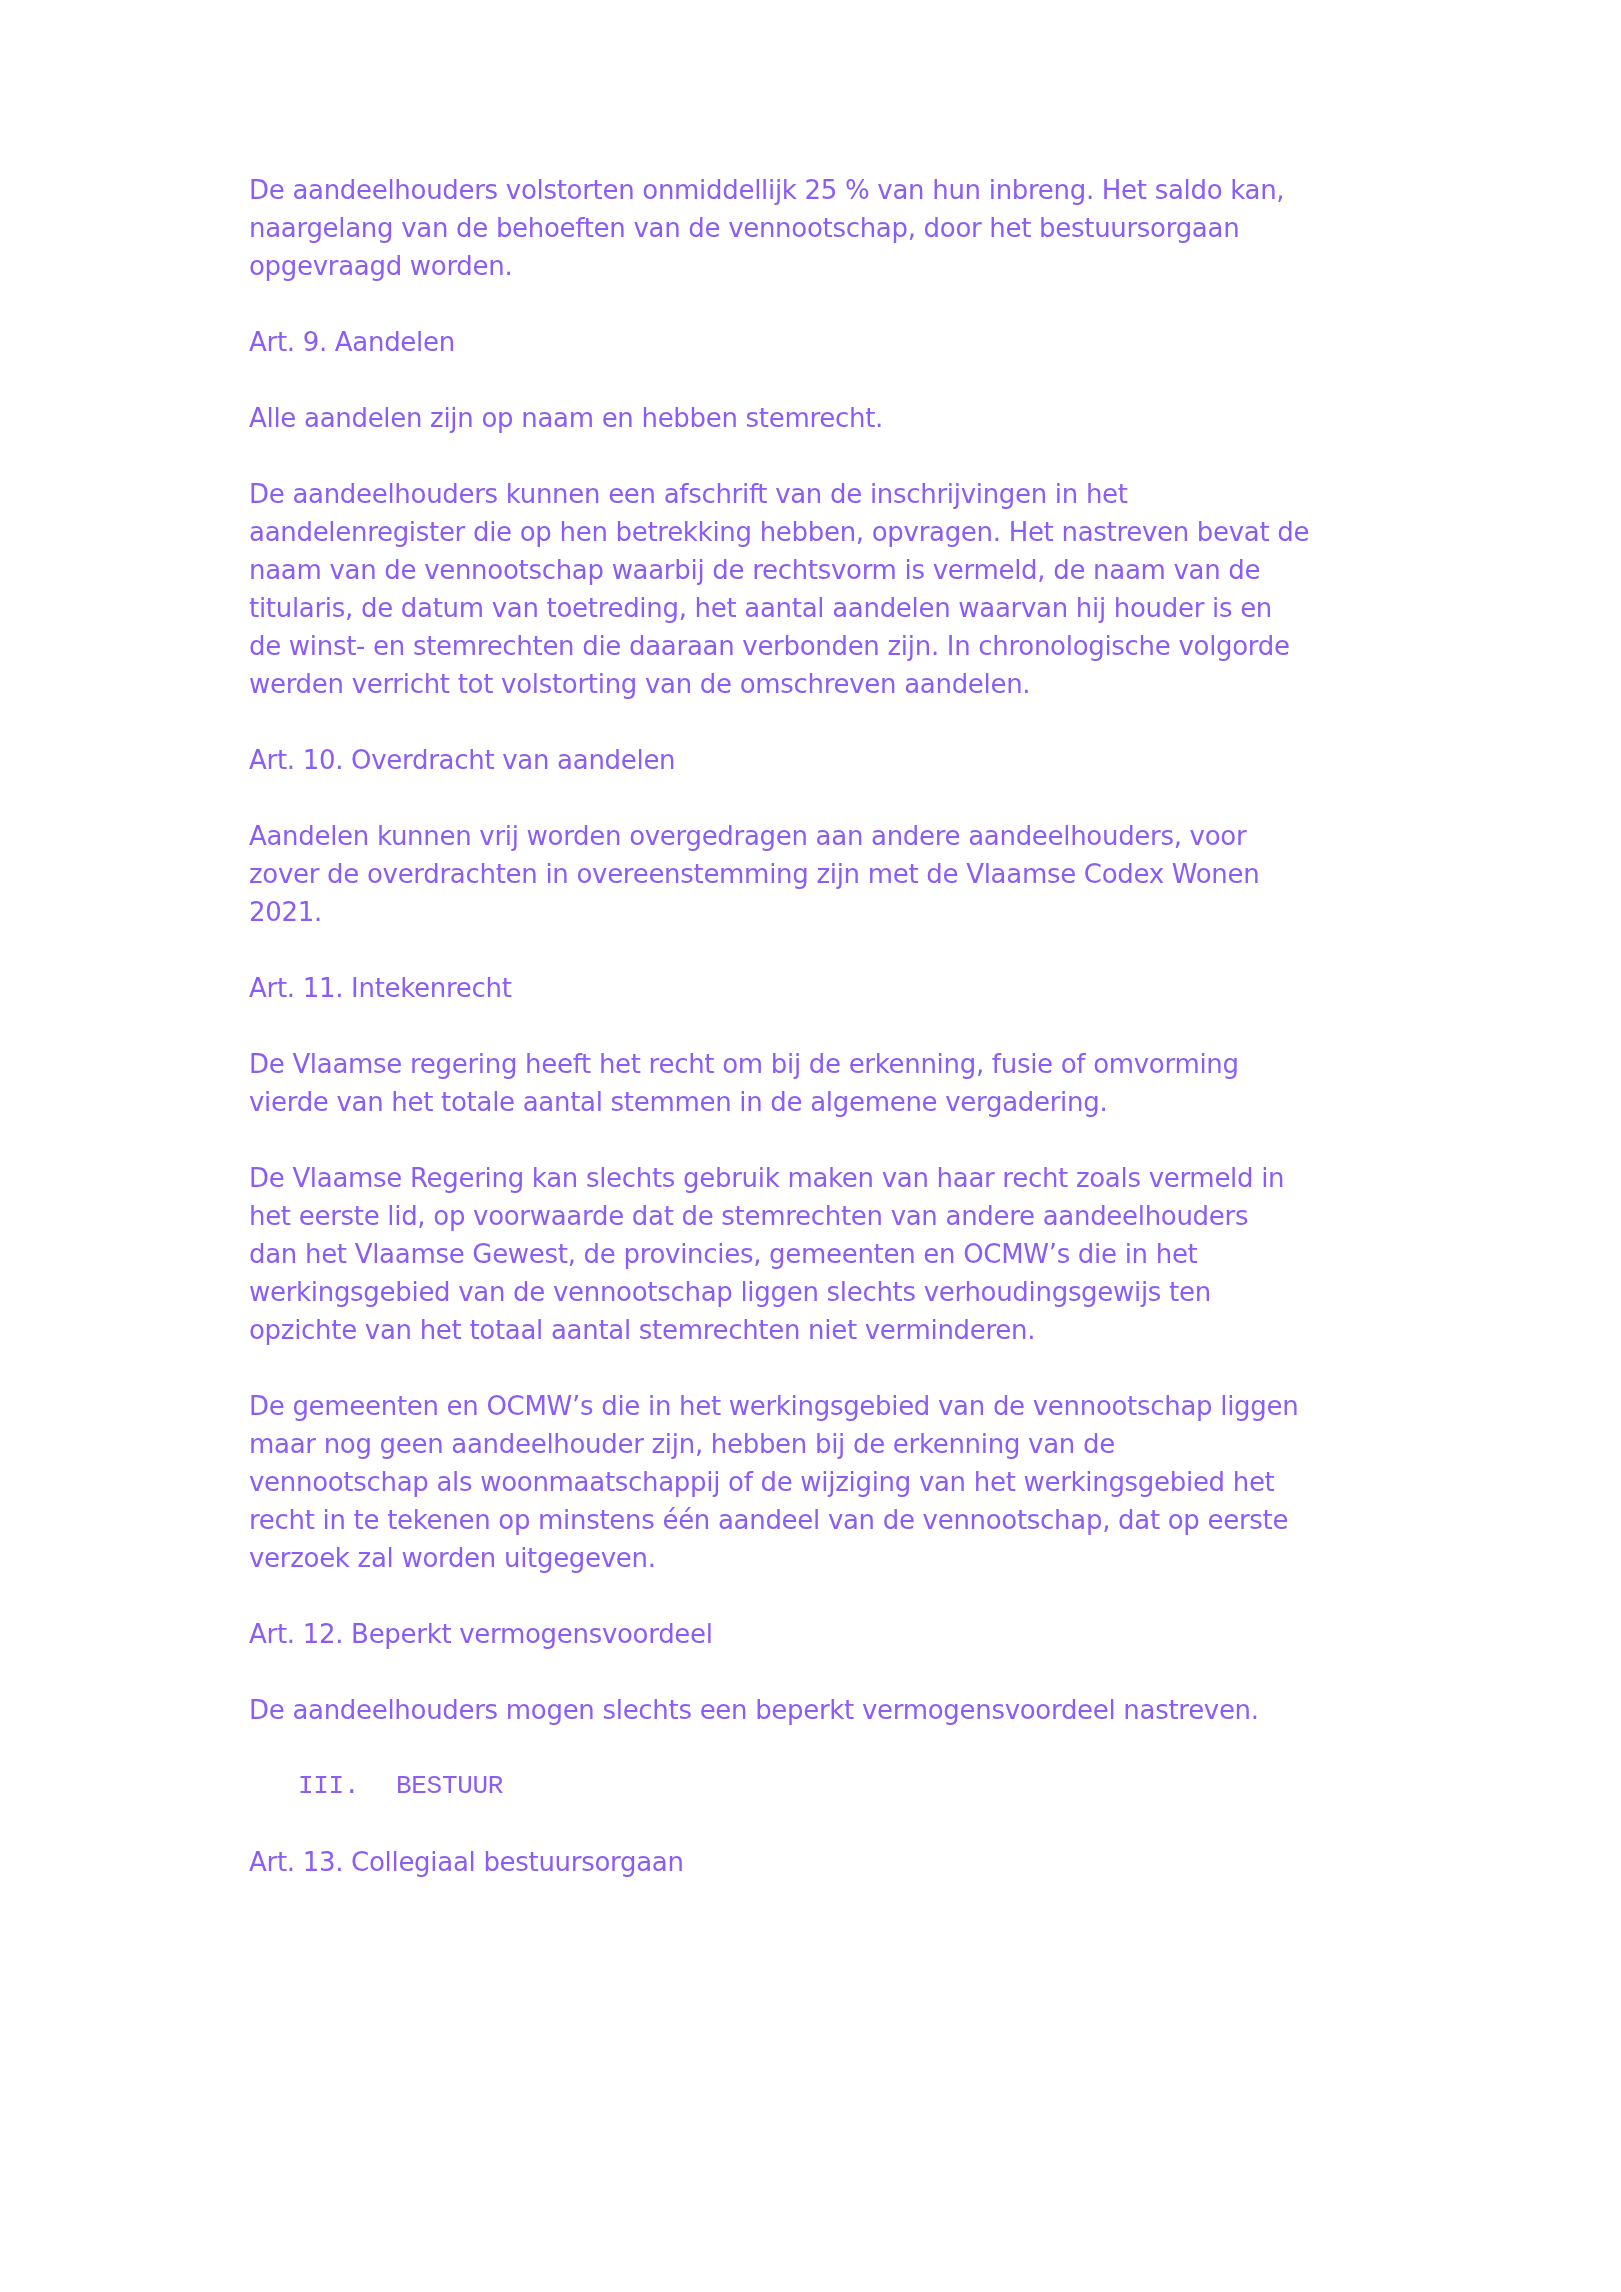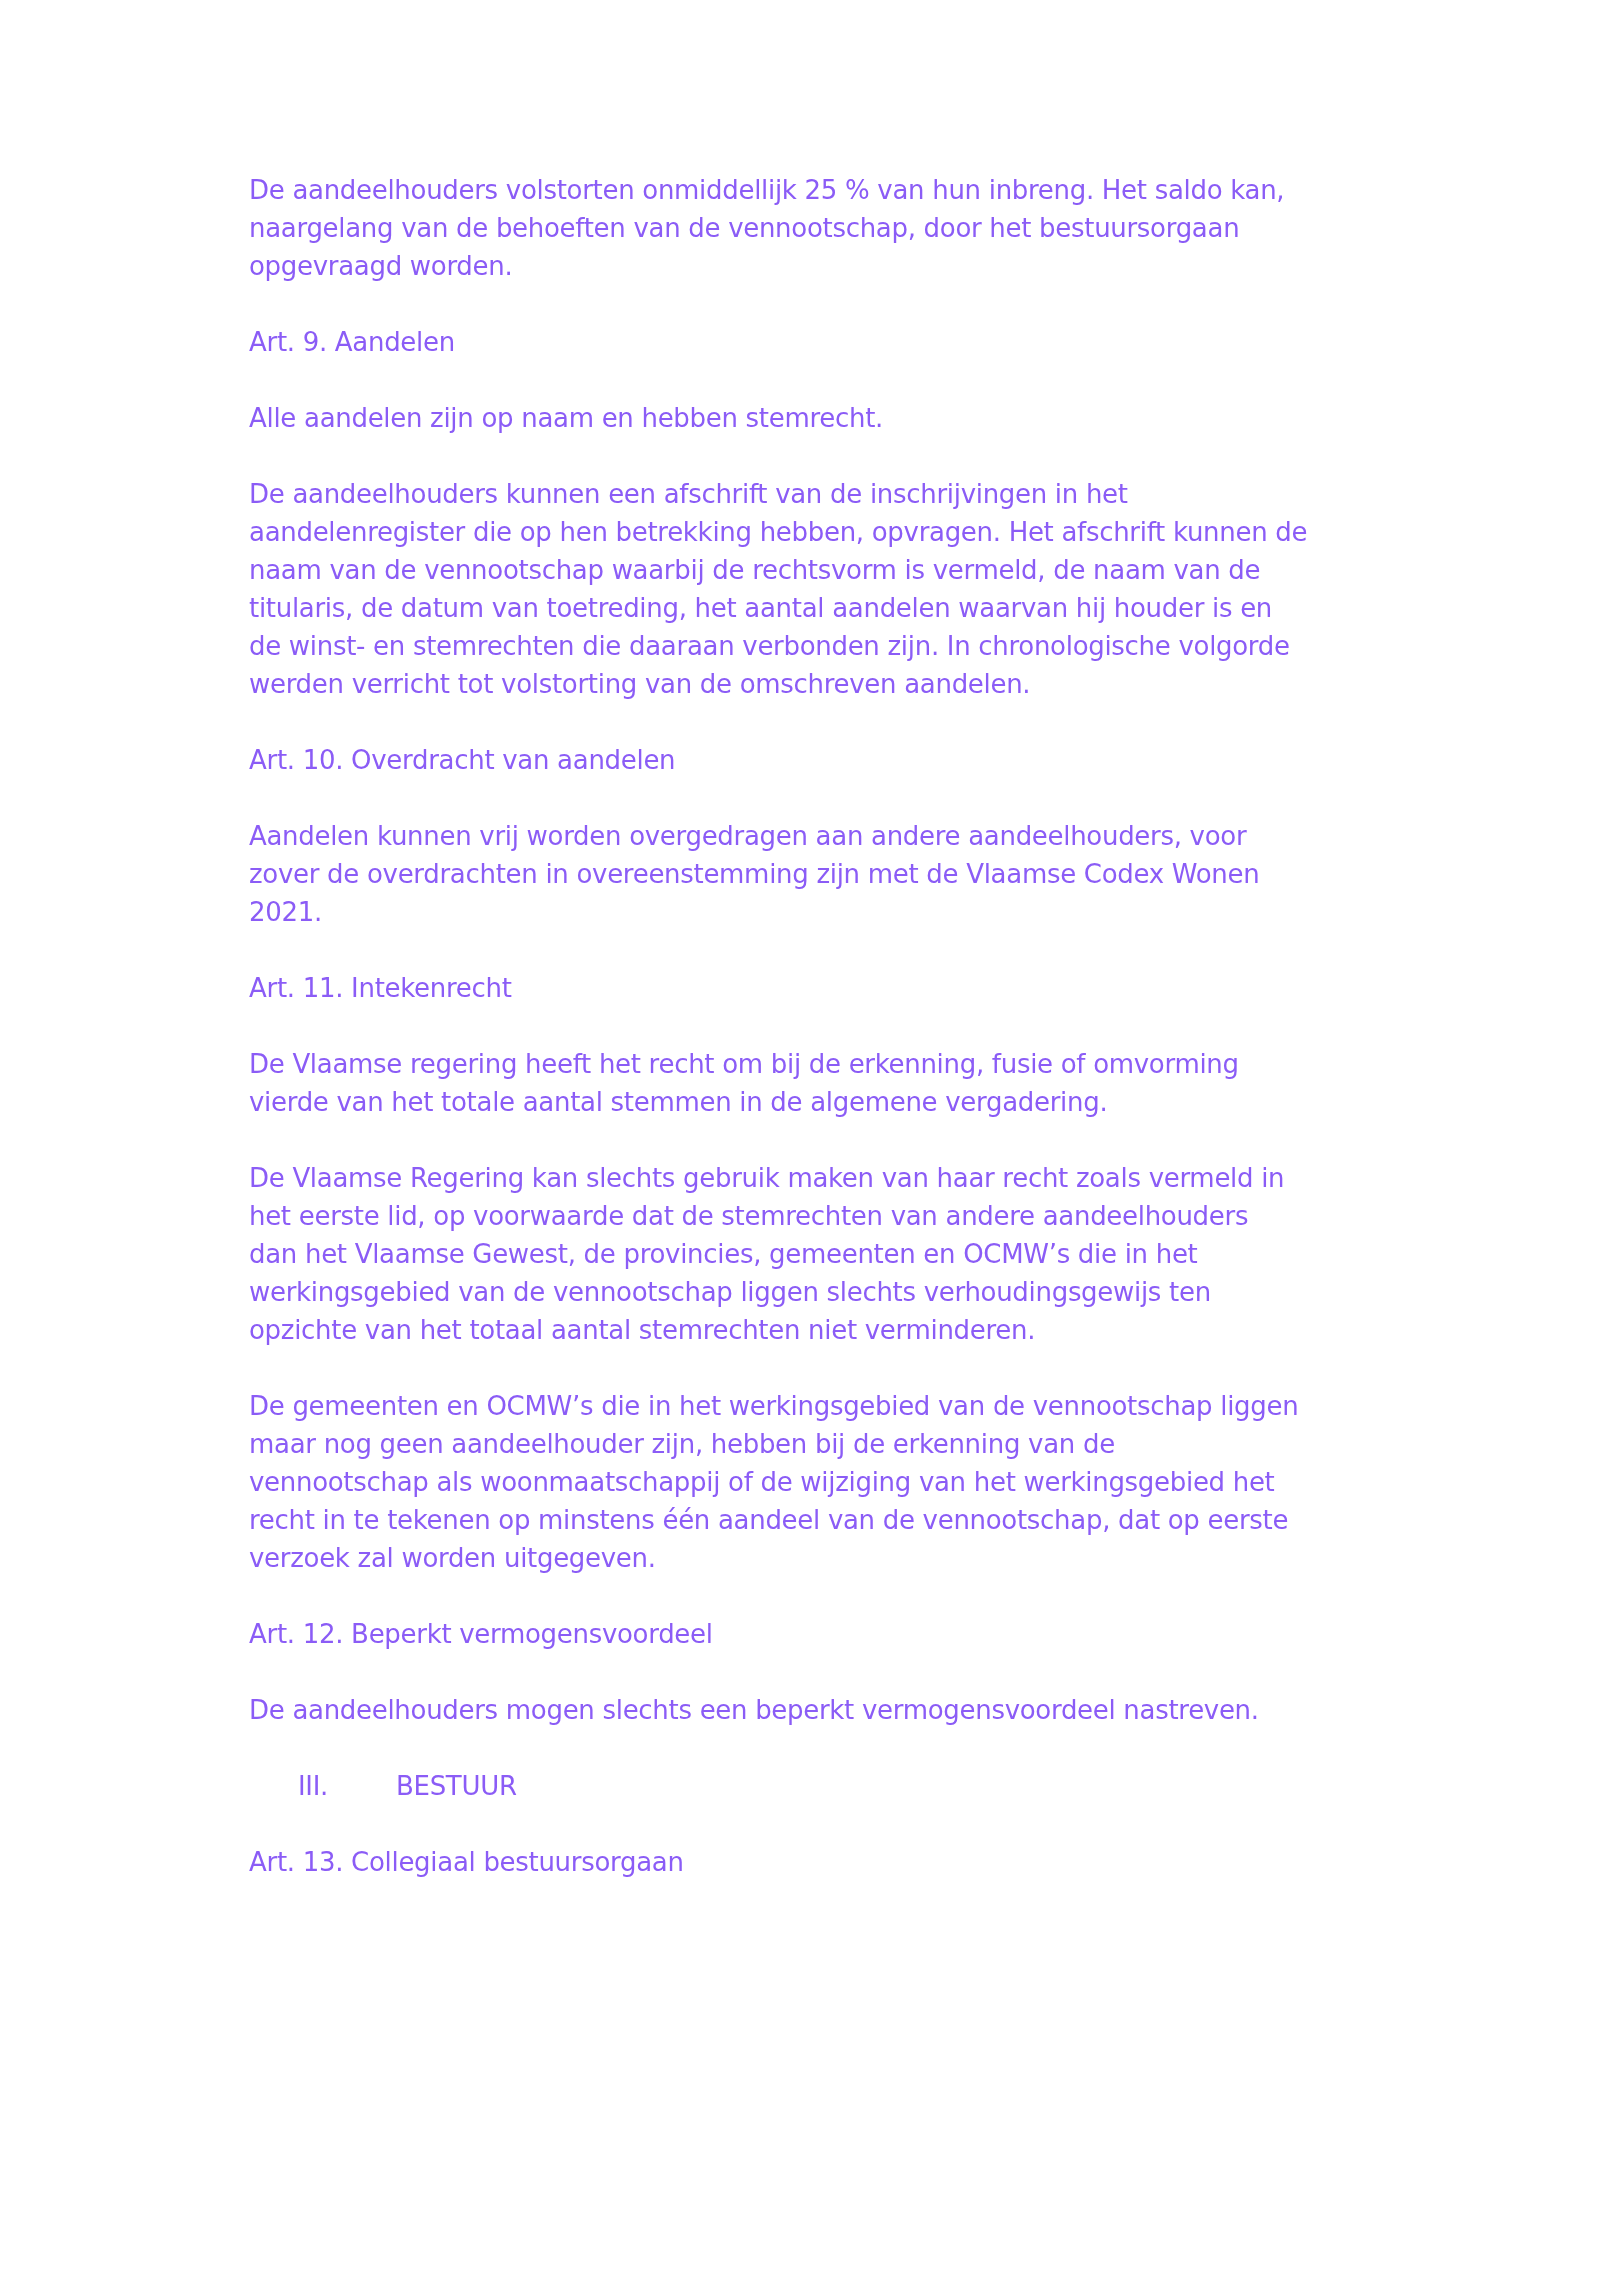--- a/index.html
+++ b/index.html
@@ -5,42 +5,42 @@
   html, body { margin: 0; padding: 0; background: #ffffff; }
   body { width: 1621px; height: 2293px; position: relative; overflow: hidden; }
   .page {
     position: absolute; left: 249px; top: 171px; width: 1137px;
     font-family: "DejaVu Sans", sans-serif;
     font-size: 26px; line-height: 38px; color: #8b5cf6;
     letter-spacing: -0.3px;
   }
   .line { display: block; white-space: pre; height: 38px; }
   .gap { height: 38px; }
-  .section-heading { display: block; white-space: pre; height: 38px; padding-left: 49px; }
+  .section-heading { display: block; white-space: pre; height: 38px; padding-left: 49px; font-family: Liberation Mono, monospace; }
   .section-num { display: inline-block; width: 98px; }
 </style>
 </head>
 <body>
 
 <div class="page" id="page">
     <div>
       <span class="line">De aandeelhouders volstorten onmiddellijk 25 % van hun inbreng. Het saldo kan,</span>
       <span class="line">naargelang van de behoeften van de vennootschap, door het bestuursorgaan</span>
       <span class="line">opgevraagd worden.</span>
     </div>
     <div class="gap"></div>
     <div class="line">Art. 9. Aandelen</div>
     <div class="gap"></div>
     <div>
       <span class="line">Alle aandelen zijn op naam en hebben stemrecht.</span>
     </div>
     <div class="gap"></div>
     <div>
       <span class="line">De aandeelhouders kunnen een afschrift van de inschrijvingen in het</span>
-      <span class="line">aandelenregister die op hen betrekking hebben, opvragen. Het afschrift kunnen de</span>
+      <span class="line">aandelenregister die op hen betrekking hebben, opvragen. Het nastreven bevat de</span>
       <span class="line">naam van de vennootschap waarbij de rechtsvorm is vermeld, de naam van de</span>
       <span class="line">titularis, de datum van toetreding, het aantal aandelen waarvan hij houder is en</span>
       <span class="line">de winst- en stemrechten die daaraan verbonden zijn. In chronologische volgorde</span>
       <span class="line">werden verricht tot volstorting van de omschreven aandelen.</span>
     </div>
     <div class="gap"></div>
     <div class="line">Art. 10. Overdracht van aandelen</div>
     <div class="gap"></div>
     <div>
       <span class="line">Aandelen kunnen vrij worden overgedragen aan andere aandeelhouders, voor</span>

